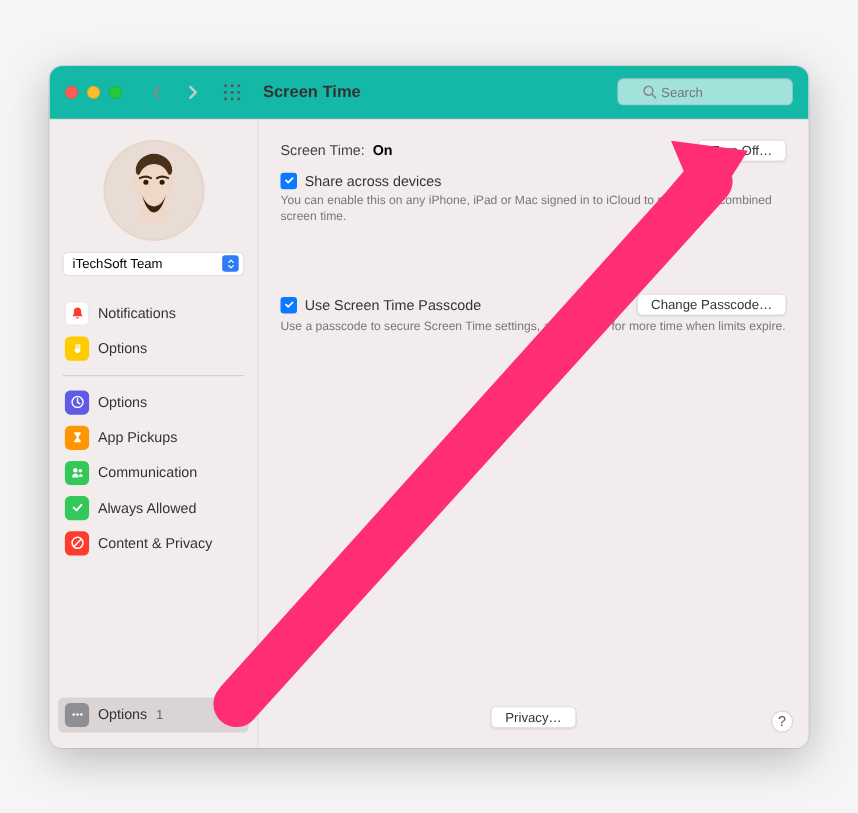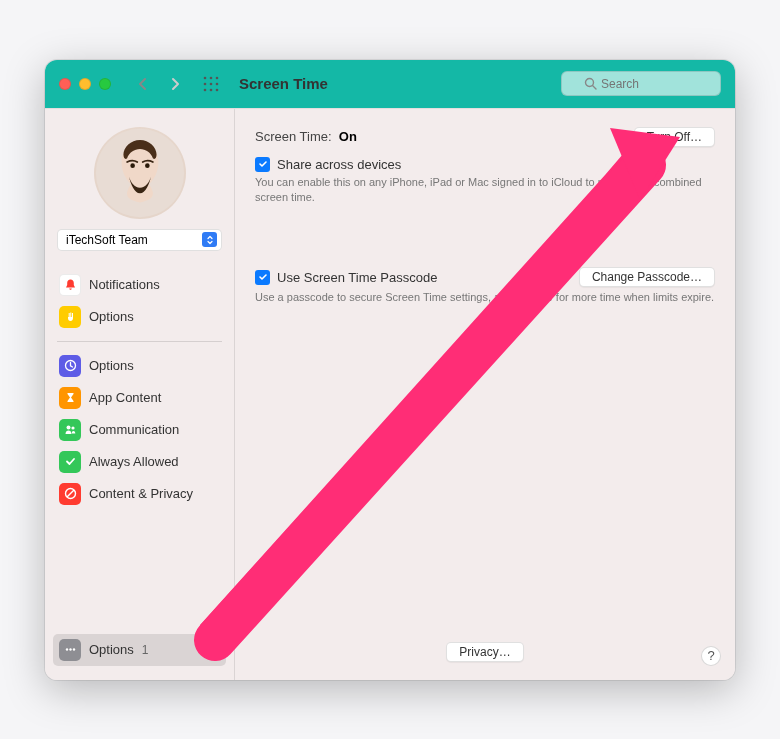--- a/index.html
+++ b/index.html
@@ -306,21 +306,21 @@
             </svg>
         </div>
         <span>Options</span>
       </div>
       <div class="nav-item">
         <div class="nav-icon" style="background:#ff9500">
           <svg width="13" height="13" viewBox="0 0 13 13">
               <path d="M3.5 2 L9.5 2 L9.5 3 L7 6.5 L9.5 10 L9.5 11 L3.5 11 L3.5 10 L6 6.5 L3.5 3 Z" fill="#fff"></path>
             </svg>
         </div>
-        <span>App Content</span>
+        <span>App Pickups</span>
       </div>
       <div class="nav-item">
         <div class="nav-icon" style="background:#34c759">
           <svg width="13" height="13" viewBox="0 0 13 13">
               <circle cx="4.5" cy="4.5" r="2" fill="#fff"></circle>
               <circle cx="9" cy="5" r="1.6" fill="#fff"></circle>
               <path d="M1.5 11 C1.5 8.5 3 7.5 4.5 7.5 C6 7.5 7.5 8.5 7.5 11 Z" fill="#fff"></path>
               <path d="M7.8 10.5 C7.8 8.8 8.5 8 9.3 8 C10.3 8 11.3 8.8 11.3 10.5 Z" fill="#fff"></path>
             </svg>
         </div>

